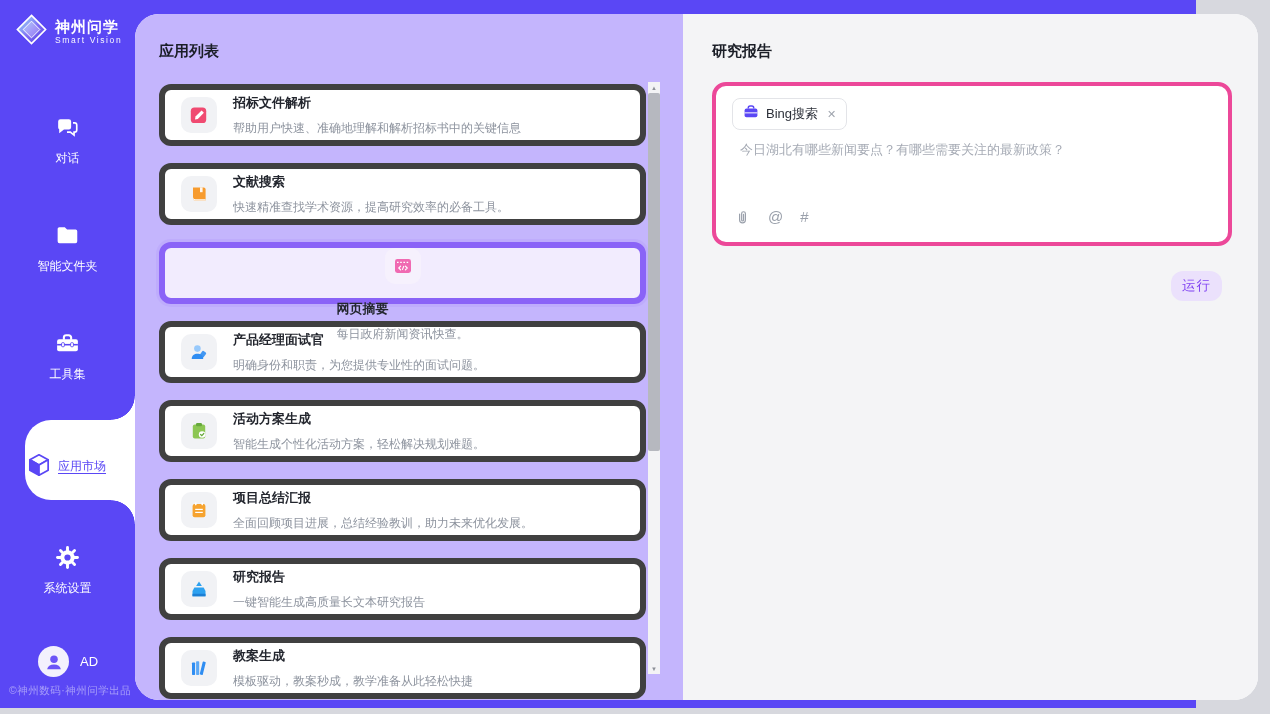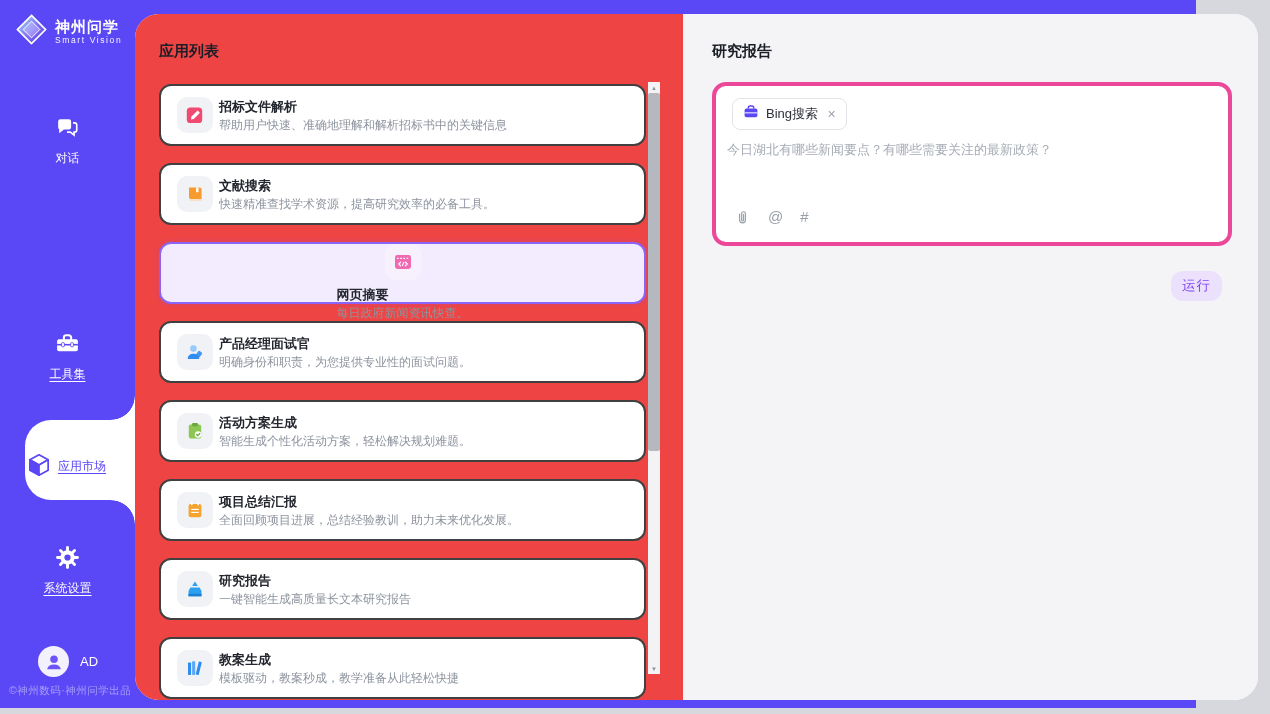--- a/index.html
+++ b/index.html
@@ -11,21 +11,21 @@
 
   
   .sidebar { position:absolute; left:0; top:0; width:135px; height:708px; color:#fff; }
   .logo { position:absolute; left:16px; top:14px; display:flex; align-items:center; gap:8px; }
   .logo-name { font-size:15px; font-weight:bold; letter-spacing:1px; line-height:17px; }
   .logo-tag { font-size:8.5px; letter-spacing:1.6px; opacity:.95; }
 
   .nav-item { position:absolute; left:0; width:135px; display:flex; flex-direction:column;
     align-items:center; gap:5px; cursor:pointer; }
   .nav-label { font-size:12px; color:#fff; }
-  .nav-label.u { text-decoration:underline; text-underline-offset:3px; }
+  .nav-label.u { text-underline-offset:3px; }
 
   .nav-active { position:absolute; left:25px; width:110px; height:80px; background:#fff;
     border-radius:26px 0 0 26px; display:flex; align-items:center;
     padding-top:13px; gap:5px; cursor:pointer; }
   .nav-active::before { content:''; position:absolute; right:0; top:-24px; width:24px; height:24px;
     background:radial-gradient(circle 24px at 0 0, #5a47f5 0 23.4px, #fff 24px); }
   .nav-active::after { content:''; position:absolute; right:0; bottom:-24px; width:24px; height:24px;
     background:radial-gradient(circle 24px at 0 100%, #5a47f5 0 23.4px, #fff 24px); }
   .nav-active .nav-label { color:#5a47f5; text-decoration:underline; text-underline-offset:3px; }
 
@@ -34,50 +34,50 @@
     align-items:center; justify-content:center; overflow:hidden; }
   .user-name { font-size:13px; color:#fff; }
   .copyright { position:absolute; left:9px; top:684px; font-size:10.5px; color:rgba(255,255,255,.45);
     letter-spacing:.5px; white-space:nowrap; }
 
   
   .main { position:absolute; left:135px; top:14px; width:1123px; height:686px;
     border-radius:24px; overflow:hidden; display:flex; background:#fff; }
 
   
-  .panel-list { position:relative; width:548px; height:100%; background:#ef4444; padding:26px 0 0 24px; }
+  .panel-list { position:relative; width:548px; height:100%; background:#c4b5fd; padding:26px 0 0 24px; }
   .panel-title { font-size:15px; font-weight:bold; color:#1b1e27; line-height:22px; }
   .list { margin-top:22px; width:487px; }
-  .card { display:flex; align-items:center; gap:6px; width:487px; height:62px; padding:0 16px;
-    border:2px solid #404040; border-radius:12px; margin-bottom:17px; background:#fff; cursor:pointer; }
+  .card { display:flex; align-items:center; gap:16px; width:487px; height:62px; padding:0 16px;
+    border:6px solid #404040; border-radius:12px; margin-bottom:17px; background:#fff; cursor:pointer; }
   .card.selected { background:#f2ecfe; border-color:#8a63f7; box-shadow:0 0 0 3px rgba(122,77,245,.08);flex-direction:column; }
   .tile { flex:0 0 36px; width:36px; height:36px; border-radius:10px; background:#f1f2f5;
     display:flex; align-items:center; justify-content:center; }
   .card.selected .tile { background:#f6f1fd; }
   .card-name { font-size:13px; font-weight:bold; color:#23262e; line-height:17px; }
-  .card-desc { font-size:12px; color:#8d939e; line-height:16px; margin-top:2px;
+  .card-desc { font-size:12px; color:#8d939e; line-height:16px; margin-top:9px;
     white-space:nowrap; overflow:hidden; }
 
   
   .sb { position:absolute; left:513px; top:68px; bottom:26px; width:12px; background:#f3f3f5; }
   .sb-arrow { position:absolute; left:0; width:12px; height:11px; display:flex; align-items:center;
     justify-content:center; font-size:6px; color:#8d9098; cursor:pointer; }
   .sb-up { top:0; } .sb-down { bottom:0; }
   .sb-thumb { position:absolute; left:0; top:11px; width:12px; height:358px; background:#b6b8bf;
     border-radius:2px; cursor:pointer; }
 
   
   .panel-detail { position:relative; flex:1; height:100%; background:#f4f4f6; padding:26px 0 0 29px; }
   .input-card { position:relative; margin-top:20px; width:520px; height:164px; background:#fff;
     border:4px solid #ec4899; border-radius:14px; }
   .chip { position:absolute; left:16px; top:12px; height:32px; display:inline-flex; align-items:center;
     gap:7px; padding:0 10px; border:1px solid #e3e4e8; border-radius:8px; background:#fff; cursor:pointer; }
   .chip-label { font-size:13px; color:#2b2f38; }
   .chip-close { font-size:11px; color:#a0a5ae; margin-left:2px; cursor:pointer; }
-  .query-text { position:absolute; left:11px; top:55px; right:18px; font-size:13px; color:#a6abb5;
+  .query-text { position:absolute; left:24px; top:55px; right:18px; font-size:13px; color:#a6abb5;
     line-height:18px; }
   .tool-row { position:absolute; left:18px; bottom:16px; display:flex; align-items:center; gap:17px; }
   .tool-ic { color:#9aa0ab; font-size:15px; line-height:18px; cursor:pointer; display:flex; align-items:center; }
   .run-btn { position:absolute; right:36px; top:257px; width:51px; height:30px; border:none;
     border-radius:12px; background:#ebe1fc; color:#8246f2; font-size:13.5px; cursor:pointer;
     font-family:inherit; letter-spacing:1px; }
 </style>
 </head>
 <body>
 
@@ -107,20 +107,28 @@
     <div class="nav-item" style="top:114px">
       <span>
         <svg width="27" height="27" viewBox="0 0 26 26">
           <path fill="#fff" d="M4 7.2a2.2 2.2 0 0 1 2.2-2.2h8.1a2.2 2.2 0 0 1 2.2 2.2v5.6a2.2 2.2 0 0 1-2.2 2.2H9.6L5 18.6v-3.8A2.2 2.2 0 0 1 4 12.8z"></path>
           <path fill="none" stroke="#fff" stroke-width="1.6" d="M18.3 8.6h1.5a2.1 2.1 0 0 1 2.1 2.1v4.6a2.1 2.1 0 0 1-2.1 2.1h-.5v2.9l-3.6-2.9h-3.2"></path>
         </svg>
       </span>
       <span class="nav-label">对话</span>
     </div>
 
+    <div class="nav-item" style="top:222px">
+      <span>
+        <svg width="27" height="27" viewBox="0 0 26 26">
+          <path fill="#fff" d="M3.5 6.6A1.6 1.6 0 0 1 5.1 5h5.3l2.2 2.3h8.2a1.6 1.6 0 0 1 1.6 1.6v9.7a1.8 1.8 0 0 1-1.8 1.8H5.3a1.8 1.8 0 0 1-1.8-1.8z"></path>
+        </svg>
+      </span>
+      <span class="nav-label">智能文件夹</span>
+    </div>
 
     <div class="nav-item" style="top:330px">
       <span>
         <svg width="27" height="27" viewBox="0 0 26 26">
           <path d="M9.5 9.4V7.3A2.3 2.3 0 0 1 11.8 5h2.4a2.3 2.3 0 0 1 2.3 2.3v2.1" fill="none" stroke="#fff" stroke-width="2"></path>
           <rect x="3" y="9" width="20" height="11.4" rx="1.8" fill="#fff"></rect>
           <rect x="3" y="13.4" width="20" height="1.5" fill="#5a47f5"></rect>
           <rect x="7.3" y="12.2" width="2.7" height="3.9" rx=".9" fill="#fff" stroke="#5a47f5" stroke-width=".9"></rect>
           <rect x="16" y="12.2" width="2.7" height="3.9" rx=".9" fill="#fff" stroke="#5a47f5" stroke-width=".9"></rect>
         </svg>

